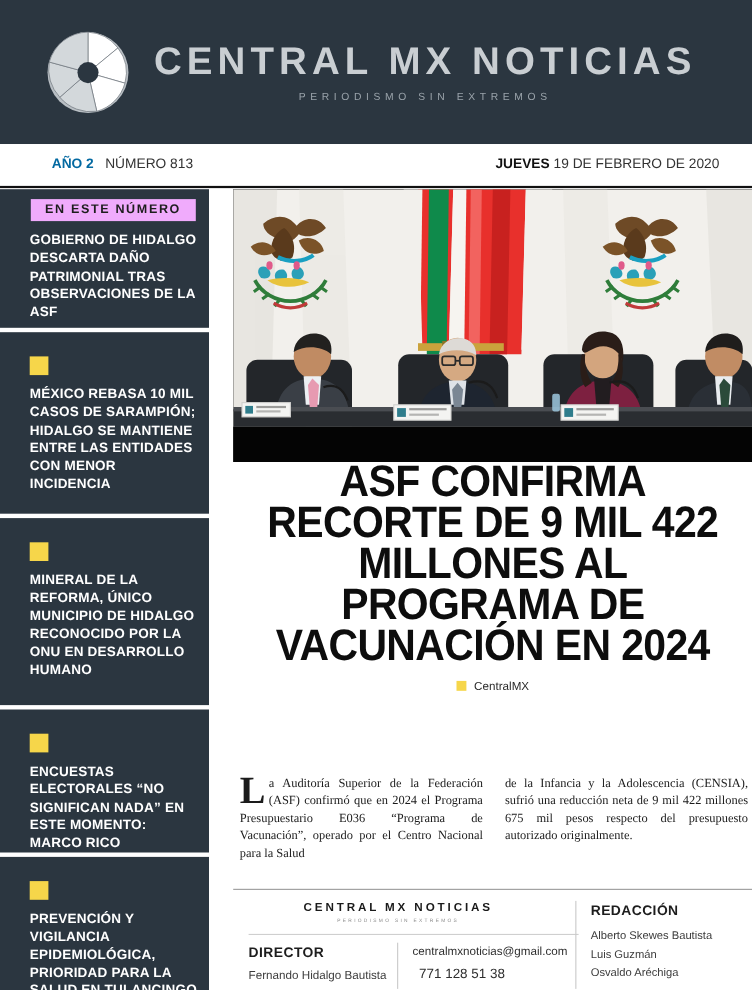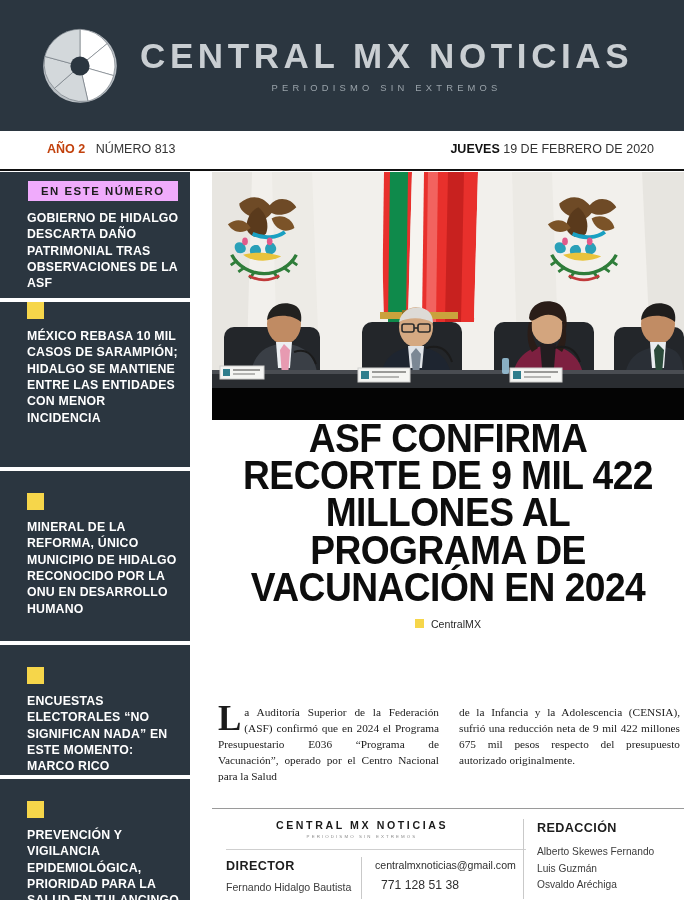--- a/index.html
+++ b/index.html
@@ -35,21 +35,21 @@
 
   
   .dateline {
     position:absolute; left:0; top:131px; width:684px; height:40px;
     background:#ffffff; border-bottom:2px solid #111;
   }
   .dateline-left {
     position:absolute; left:47px; top:11px;
     font-size:12.5px; color:#333; white-space:nowrap;
   }
-  .dateline-left b { color:#c2410c; font-weight:bold; }
+  .dateline-left b { color:#0369a1; font-weight:bold; }
   .dateline-right {
     position:absolute; right:30px; top:11px;
     font-size:12.5px; color:#333; white-space:nowrap;
   }
   .dateline-right b { color:#111; font-weight:bold; }
 
   
   .sidebar {
     position:absolute; left:0; top:172px; width:192px; height:728px;
   }
@@ -68,21 +68,21 @@
     width:17px; height:17px; background:#f6d64a;
     margin:0 0 9px 27px;
   }
   .side-headline {
     color:#ffffff; font-size:12.3px; font-weight:bold;
     letter-spacing:0.2px; line-height:1.33;
     padding:0 10px 0 27px;
     text-transform:uppercase;
   }
   #sc0 { top:0;   height:126px; padding-top:38px; }
-  #sc1 { top:130px; height:165px; }
+  #sc1 { top:130px; height:165px; padding-top:22px; }
   #sc2 { top:299px; height:170px; padding-top:22px; }
   #sc3 { top:473px; height:130px; padding-top:22px; }
   #sc4 { top:607px; height:160px; padding-top:22px; }
 
   
   .photo {
     position:absolute; left:212px; top:172px; width:472px; height:248px;
     overflow:hidden; background:#0b0b0b;
   }
   .photo svg { display:block; }
@@ -412,20 +412,20 @@
 
     <div class="f-contact">
       <div class="em">centralmxnoticias@gmail.com</div>
       <div class="ph">771 128 51 38</div>
     </div>
     <div class="vdiv2"></div>
 
     <div class="f-redaccion">
       <div class="rlabel">REDACCIÓN</div>
       <ul>
-        <li>Alberto Skewes Fernando</li>
+        <li>Alberto Skewes Bautista</li>
         <li>Luis Guzmán</li>
         <li>Osvaldo Aréchiga</li>
       </ul>
     </div>
   </div>
 
 </div>
 
 </body></html>

